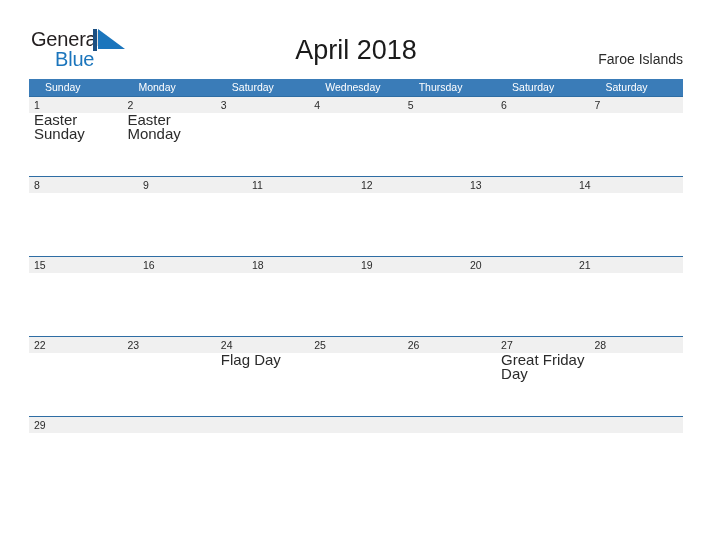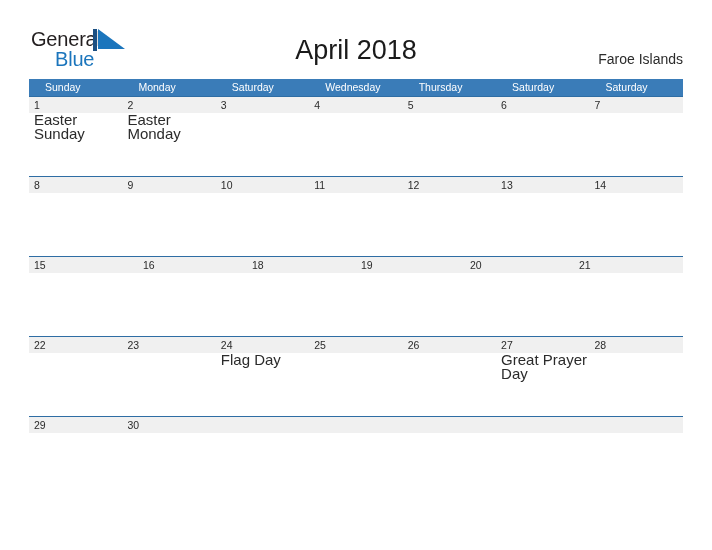--- a/index.html
+++ b/index.html
@@ -235,25 +235,20 @@
         <div class="day-num">8</div>
         <div class="day-event"></div>
       </div>
       <div class="day-cell">
         <div class="day-band"></div>
         <div class="day-num">9</div>
         <div class="day-event"></div>
       </div>
       <div class="day-cell">
         <div class="day-band"></div>
-        <div class="day-num">10</div>
-        <div class="day-event"></div>
-      </div>
-      <div class="day-cell">
-        <div class="day-band"></div>
         <div class="day-num">11</div>
         <div class="day-event"></div>
       </div>
       <div class="day-cell">
         <div class="day-band"></div>
         <div class="day-num">12</div>
         <div class="day-event"></div>
       </div>
       <div class="day-cell">
         <div class="day-band"></div>
@@ -322,38 +317,33 @@
         <div class="day-event"></div>
       </div>
       <div class="day-cell">
         <div class="day-band"></div>
         <div class="day-num">26</div>
         <div class="day-event"></div>
       </div>
       <div class="day-cell">
         <div class="day-band"></div>
         <div class="day-num">27</div>
-        <div class="day-event">Great Prayer Day</div>
+        <div class="day-event">Great Friday Day</div>
       </div>
       <div class="day-cell">
         <div class="day-band"></div>
         <div class="day-num">28</div>
         <div class="day-event"></div>
       </div>
     </div>
 
     <div class="week-row short">
       <div class="day-cell">
         <div class="day-band"></div>
         <div class="day-num">29</div>
-        <div class="day-event"></div>
-      </div>
-      <div class="day-cell">
-        <div class="day-band"></div>
-        <div class="day-num">30</div>
         <div class="day-event"></div>
       </div>
       <div class="day-cell empty">
         <div class="day-band"></div>
         <div class="day-num"></div>
         <div class="day-event"></div>
       </div>
       <div class="day-cell empty">
         <div class="day-band"></div>
         <div class="day-num"></div>

